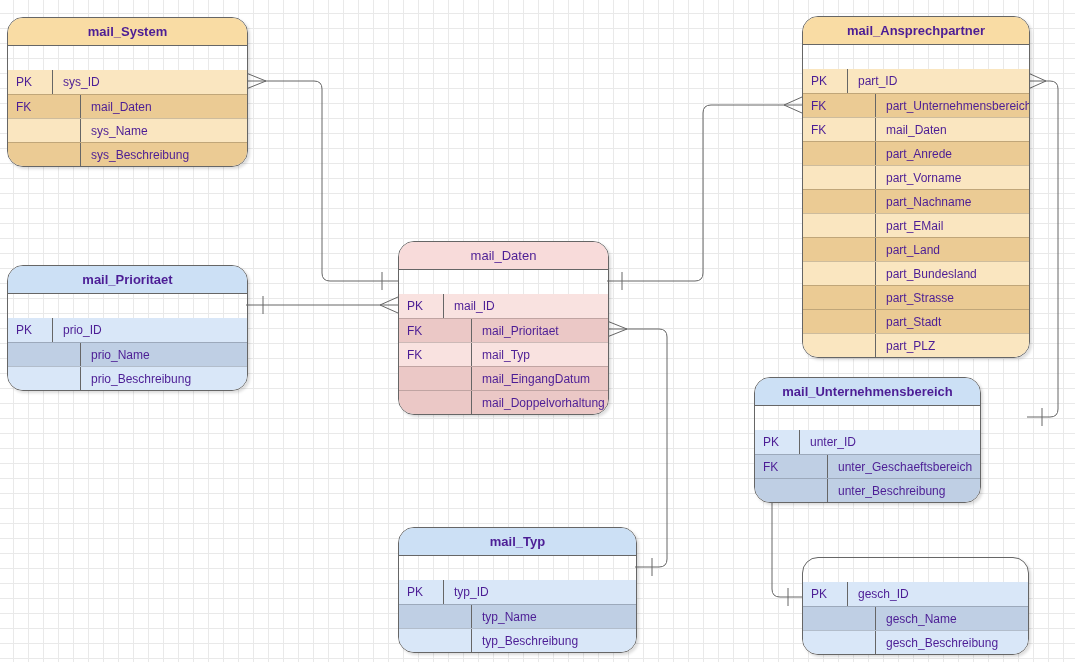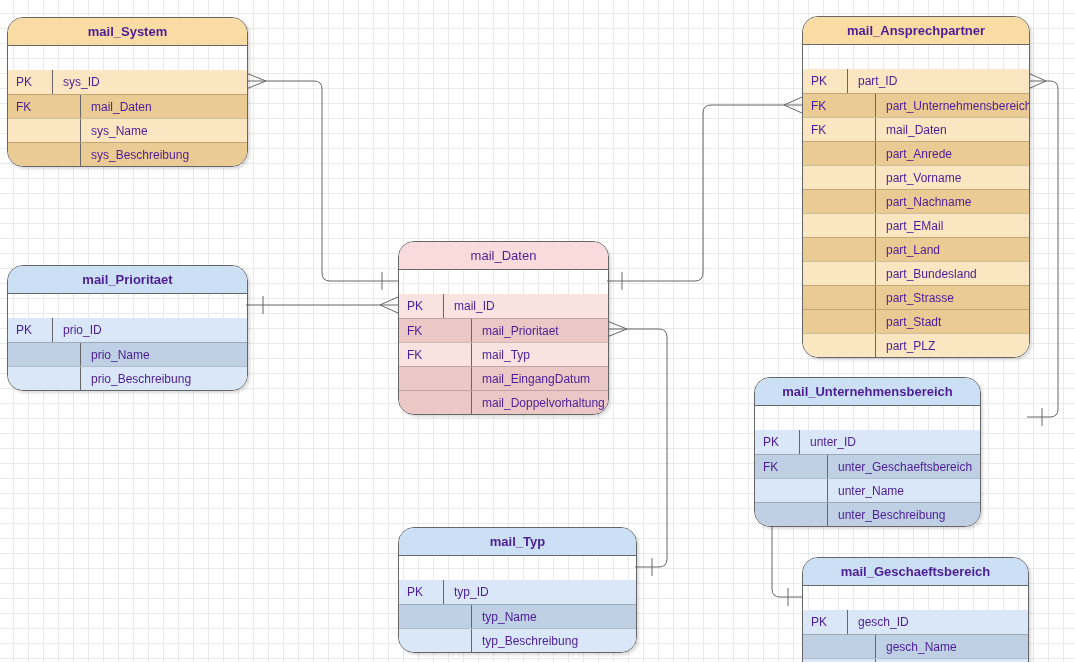--- a/index.html
+++ b/index.html
@@ -255,24 +255,20 @@
     <div class="er-title">mail_Unternehmensbereich</div>
     <div class="er-rows">
         <div class="er-row light">
           <span class="er-key">PK</span>
           <span class="er-field">unter_ID</span>
         </div>
         <div class="er-row dark">
           <span class="er-key">FK</span>
           <span class="er-field">unter_Geschaeftsbereich</span>
         </div>
-        <div class="er-row light">
-          <span class="er-key"></span>
-          <span class="er-field">unter_Name</span>
-        </div>
         <div class="er-row dark">
           <span class="er-key"></span>
           <span class="er-field">unter_Beschreibung</span>
         </div>
       </div>
   </div>
 
   <div id="t-typ" class="er-table blue">
     <div class="er-title">mail_Typ</div>
     <div class="er-rows">
@@ -285,21 +281,20 @@
           <span class="er-field">typ_Name</span>
         </div>
         <div class="er-row light">
           <span class="er-key"></span>
           <span class="er-field">typ_Beschreibung</span>
         </div>
       </div>
   </div>
 
   <div id="t-geschaeftsbereich" class="er-table blue">
-    <div class="er-title">mail_Geschaeftsbereich</div>
     <div class="er-rows">
         <div class="er-row light">
           <span class="er-key">PK</span>
           <span class="er-field">gesch_ID</span>
         </div>
         <div class="er-row dark">
           <span class="er-key"></span>
           <span class="er-field">gesch_Name</span>
         </div>
         <div class="er-row light">

